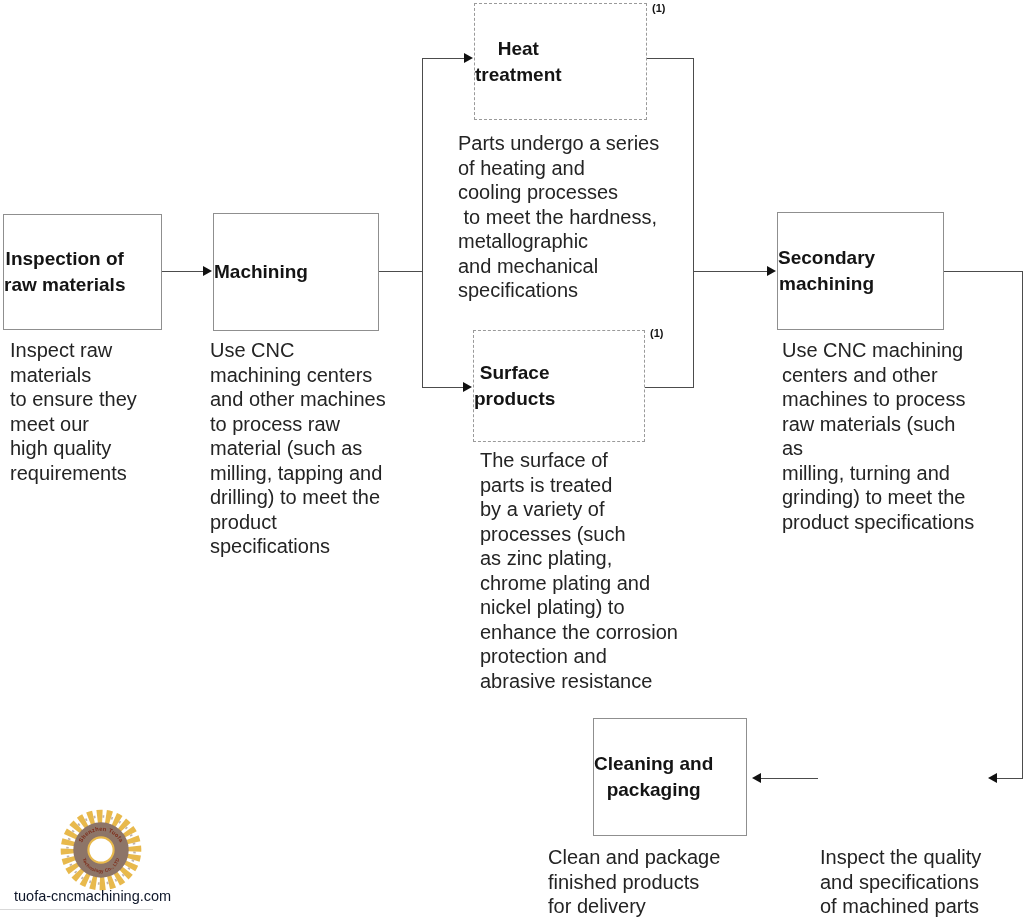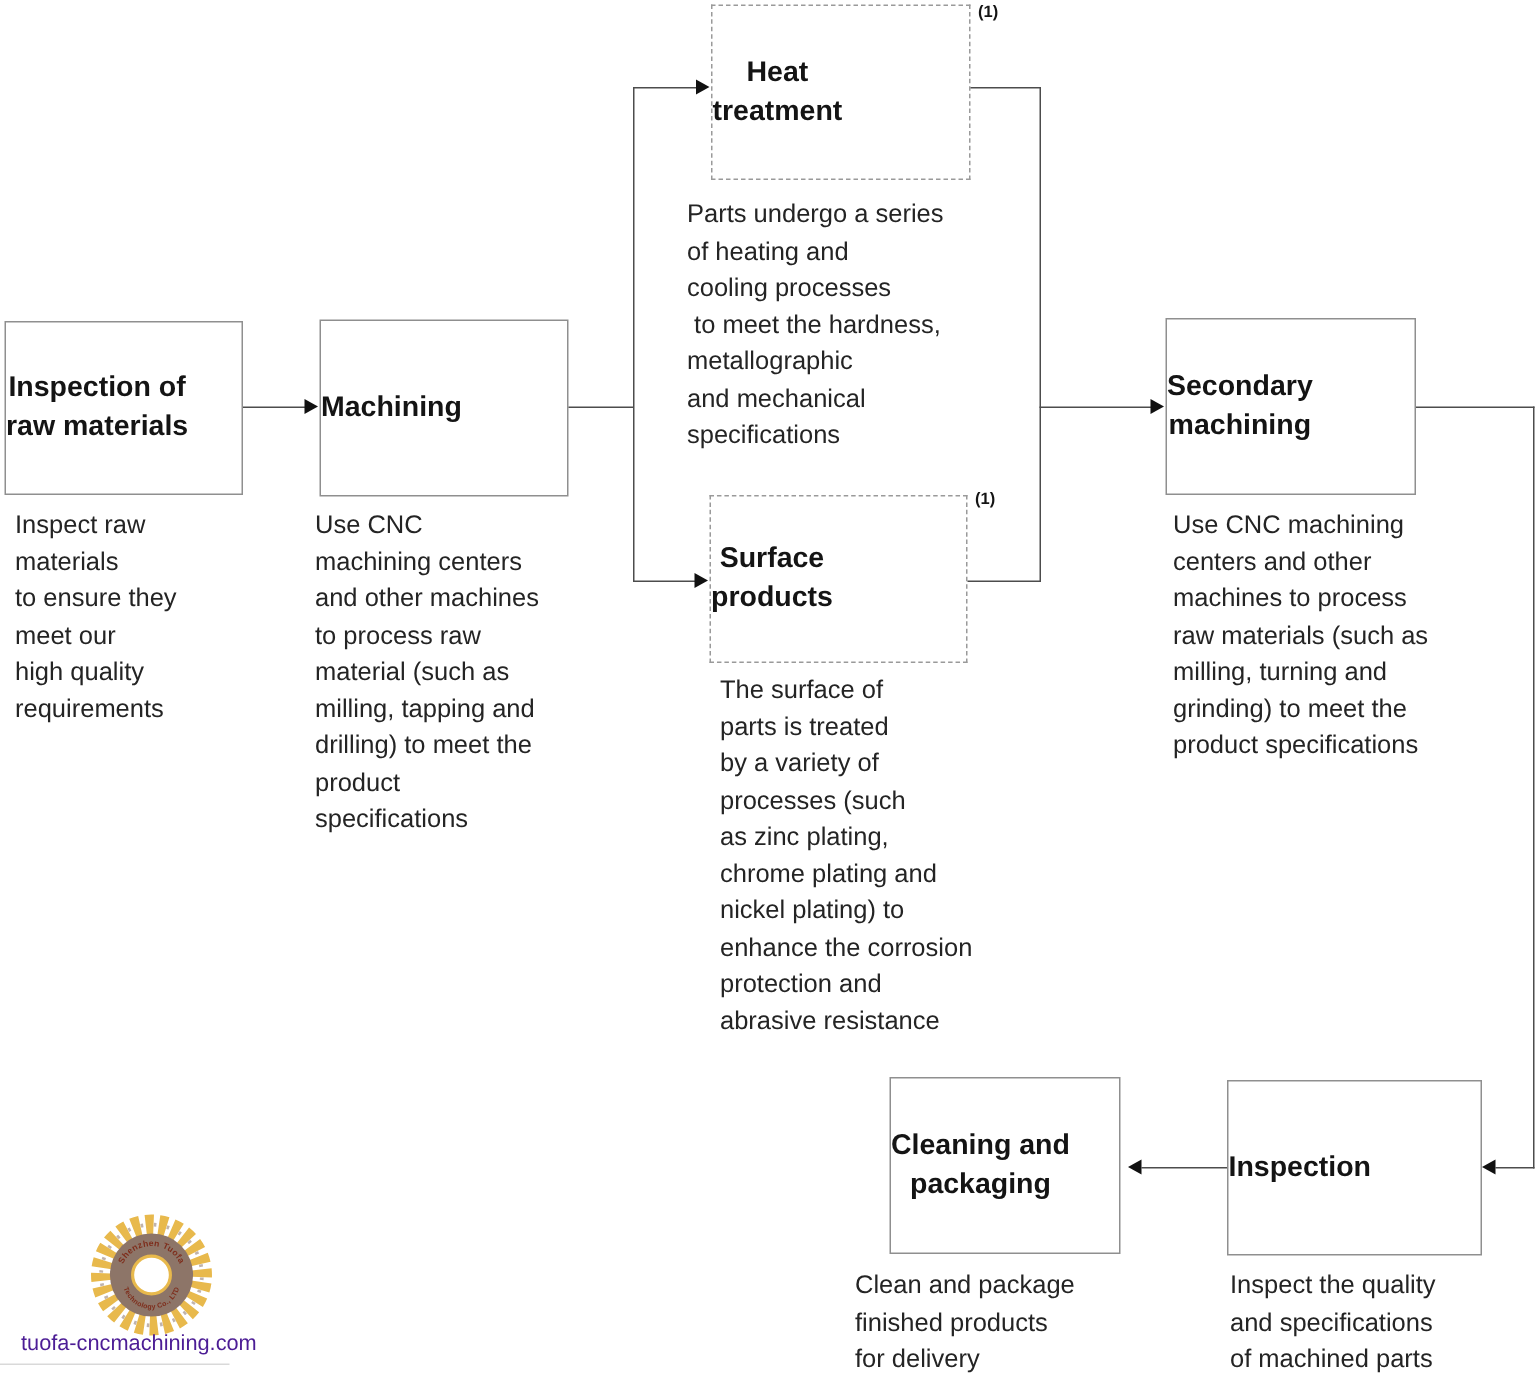--- a/index.html
+++ b/index.html
@@ -13,32 +13,32 @@
   }
   .node.dashed{border:1.5px dashed #9a9a9a;}
   .node .title{
     font-size:19px;font-weight:bold;line-height:26px;text-align:center;
     white-space:pre-line;color:#141414;
   }
   .annotation{
     position:absolute;font-size:11px;font-weight:bold;color:#141414;
   }
   .desc{
-    position:absolute;font-size:17px;line-height:24.5px;white-space:pre-line;color:#242424;
+    position:absolute;font-size:20px;line-height:24.5px;white-space:pre-line;color:#242424;
   }
   .hline{position:absolute;height:1.5px;background:#4c4c4c;}
   .vline{position:absolute;width:1.5px;background:#4c4c4c;}
   .arr-r{position:absolute;width:0;height:0;
     border-top:5.5px solid transparent;border-bottom:5.5px solid transparent;
     border-left:9.5px solid #111;}
   .arr-l{position:absolute;width:0;height:0;
     border-top:5.5px solid transparent;border-bottom:5.5px solid transparent;
     border-right:9.5px solid #111;}
   .logo{position:absolute;left:57px;top:808px;width:88px;height:84px;}
-  .footer-url{position:absolute;left:14px;top:888px;font-size:14.5px;color:#4c1d95;}
+  .footer-url{position:absolute;left:14px;top:888px;font-size:14.5px;color:#0f172a;}
   .footer-divider{position:absolute;left:0;top:909px;width:153px;height:1px;background:#d9d9d9;}
 </style>
 </head>
 <body>
 
 <div id="canvas">
 
   <div class="node" style="left:3px;top:214px;width:159px;height:116px">
     <span class="title">Inspection of
 raw materials</span>
@@ -58,23 +58,20 @@
     <span class="title">Surface
 products</span>
   </div>
   <span class="annotation" style="left:650px;top:327px">(1)</span>
 
   <div class="node" style="left:777px;top:212px;width:167px;height:118px">
     <span class="title">Secondary
 machining</span>
   </div>
 
-  <div class="node" style="left:818px;top:720px;width:170px;height:117px">
-    <span class="title">Inspection</span>
-  </div>
 
   <div class="node" style="left:593px;top:718px;width:154px;height:118px">
     <span class="title">Cleaning and
 packaging</span>
   </div>
 
   <div class="desc" style="left:10px;top:338px;width:185px">Inspect raw
 materials
 to ensure they
 meet our
@@ -109,21 +106,21 @@
 processes (such
 as zinc plating,
 chrome plating and
 nickel plating) to
 enhance the corrosion
 protection and
 abrasive resistance</div>
   <div class="desc" style="left:820px;top:845px;width:190px">Inspect the quality
 and specifications
 of machined parts</div>
-  <div class="desc" style="left:570px;top:845px;width:190px">Clean and package
+  <div class="desc" style="left:548px;top:845px;width:190px">Clean and package
 finished products
 for delivery</div>
 
   <div class="hline" style="left:162px;top:270.5px;width:42px"></div>
   <div class="arr-r" style="left:203px;top:265.7px"></div>
 
   <div class="hline" style="left:379px;top:270.5px;width:43px"></div>
   <div class="vline" style="left:421.5px;top:58px;height:330px"></div>
 
   <div class="hline" style="left:422px;top:57.5px;width:43px"></div>

